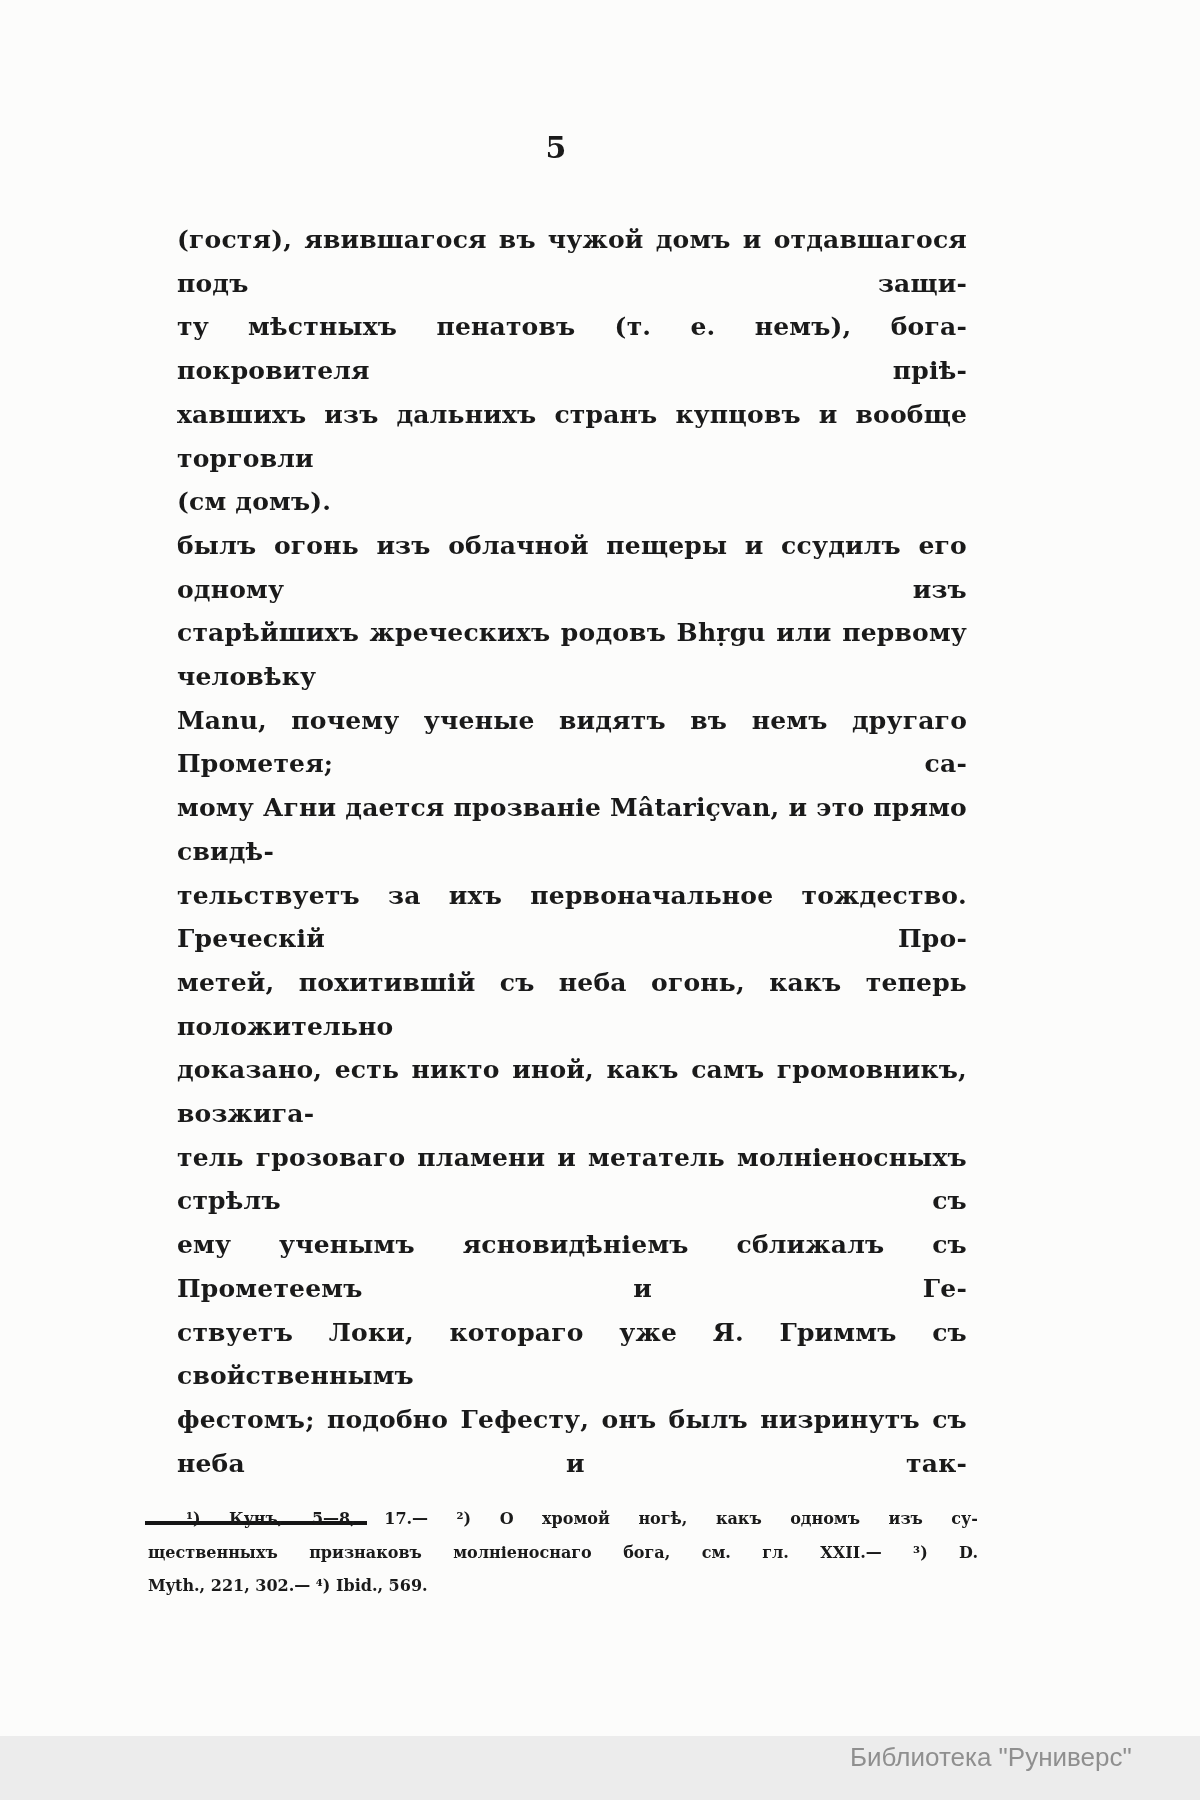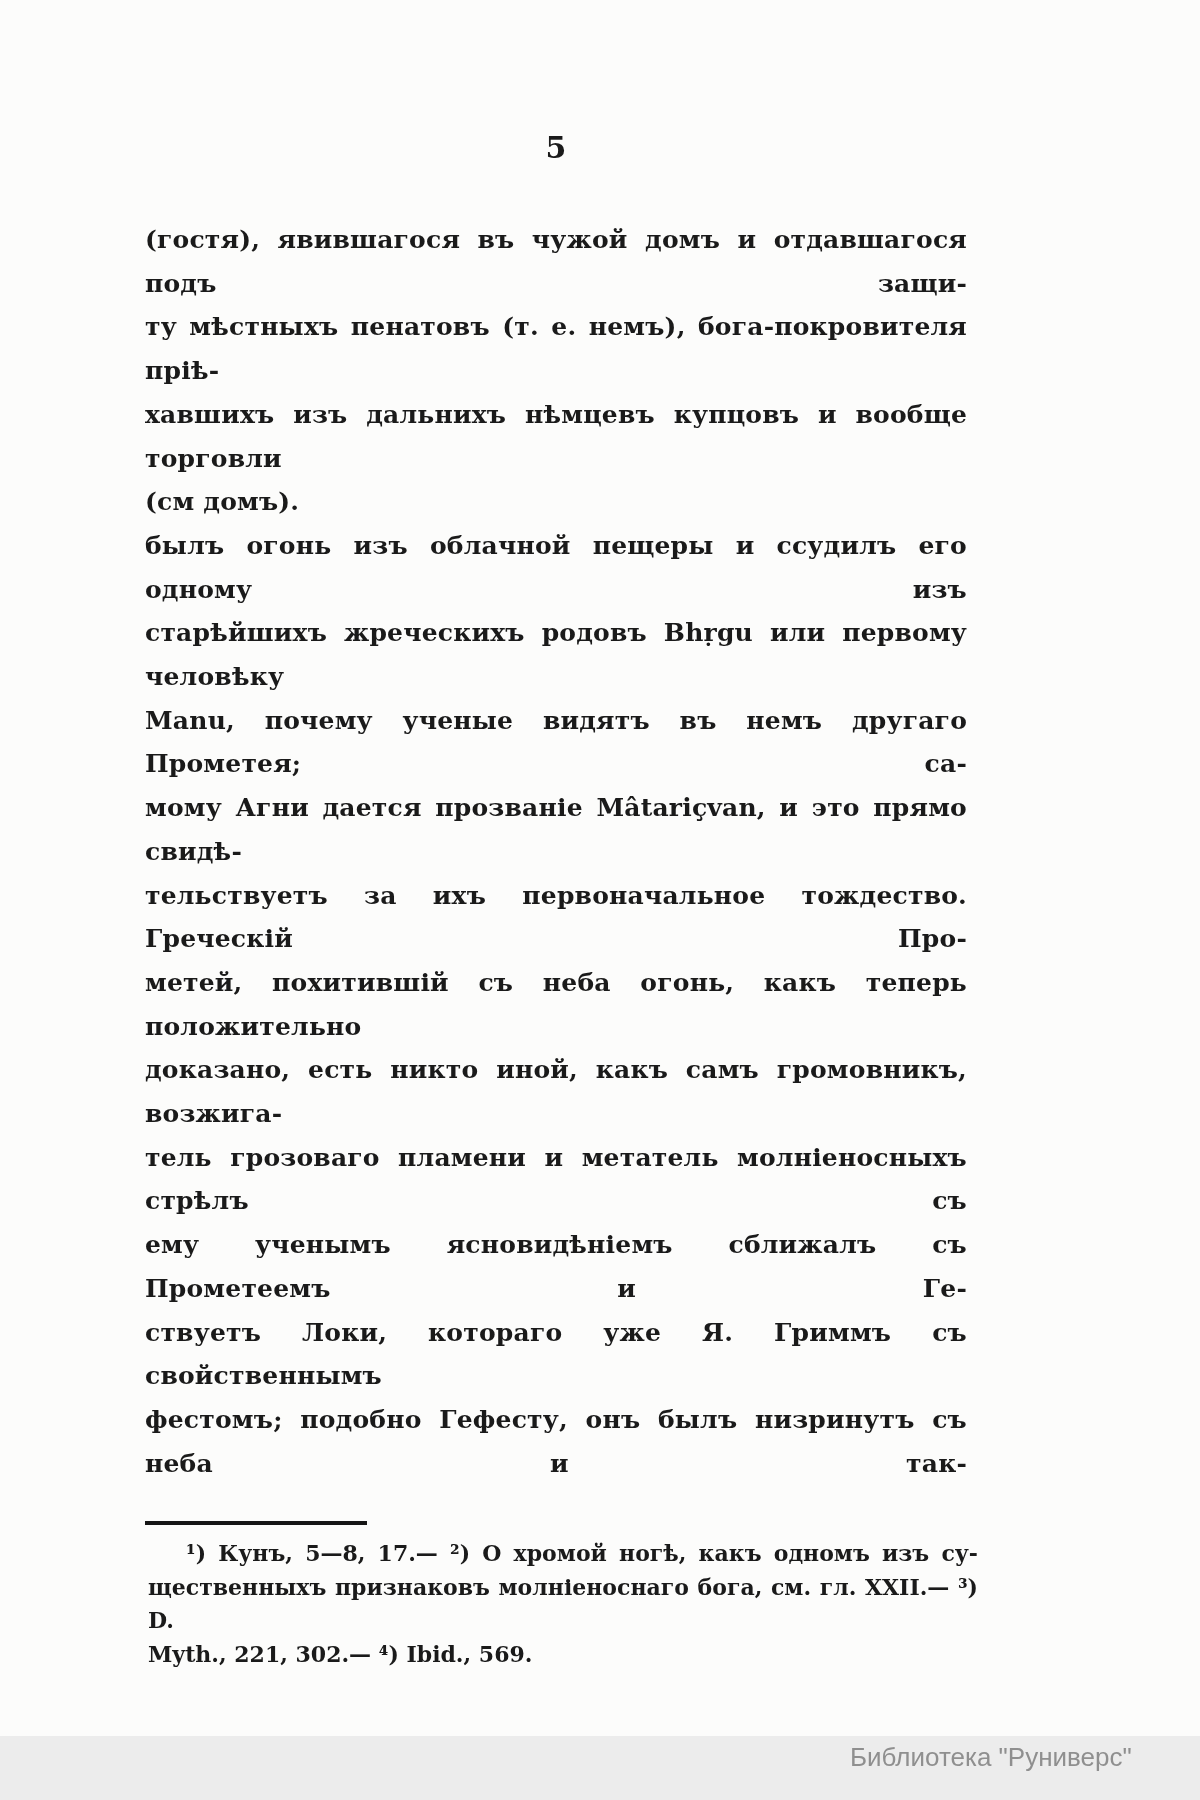--- a/index.html
+++ b/index.html
@@ -19,25 +19,25 @@
     font-size:30px;
     font-weight:bold;
   }
   .text-block {
     position:absolute;
     top:218px; left:145px; width:822px;
     font-size:25px;
     font-weight:bold;
     letter-spacing:0.2px;
   }
-  .text-block .line { line-height:43.7px; }
+  .text-block .line { line-height:43.7px;margin-left:32px; }
   .fn-block {
     position:absolute;
-    top:1537px; left:148px; width:830px;
-    font-size:22px;
+    top:1502px; left:148px; width:830px;
+    font-size:16px;
     font-weight:bold;
   }
   .fn-block .line { line-height:33.5px; }
   .line { text-align:left; }
   .line.j { text-align:justify; text-align-last:justify; }
   .line.indent { text-indent:38px; }
   .fn-rule {
     position:absolute;
     top:1521px; left:145px;
     width:222px; height:4px;
@@ -60,21 +60,21 @@
 </style>
 </head>
 <body>
 
 <div class="page">
   <div class="page-number">5</div>
 
   <div class="text-block">
       <div class="line j">(гостя), явившагося въ чужой домъ и отдавшагося подъ защи-</div>
       <div class="line j">ту мѣстныхъ пенатовъ (т. е. немъ), бога-покровителя пріѣ-</div>
-      <div class="line j">хавшихъ изъ дальнихъ нѣмцевъ купцовъ и вообще торговли</div>
+      <div class="line j">хавшихъ изъ дальнихъ странъ купцовъ и вообще торговли</div>
       <div class="line">(см домъ).</div>
       <div class="line j">былъ огонь изъ облачной пещеры и ссудилъ его одному изъ</div>
       <div class="line j">старѣйшихъ жреческихъ родовъ Bhṛgu или первому человѣку</div>
       <div class="line j">Manu, почему ученые видятъ въ немъ другаго Прометея; са-</div>
       <div class="line j">мому Агни дается прозваніе Mâtariçvan, и это прямо свидѣ-</div>
       <div class="line j">тельствуетъ за ихъ первоначальное тождество. Греческій Про-</div>
       <div class="line j">метей, похитившій съ неба огонь, какъ теперь положительно</div>
       <div class="line j">доказано, есть никто иной, какъ самъ громовникъ, возжига-</div>
       <div class="line j">тель грозоваго пламени и метатель молніеносныхъ стрѣлъ съ</div>
       <div class="line j">ему ученымъ ясновидѣніемъ сближалъ съ Прометеемъ и Ге-</div>

